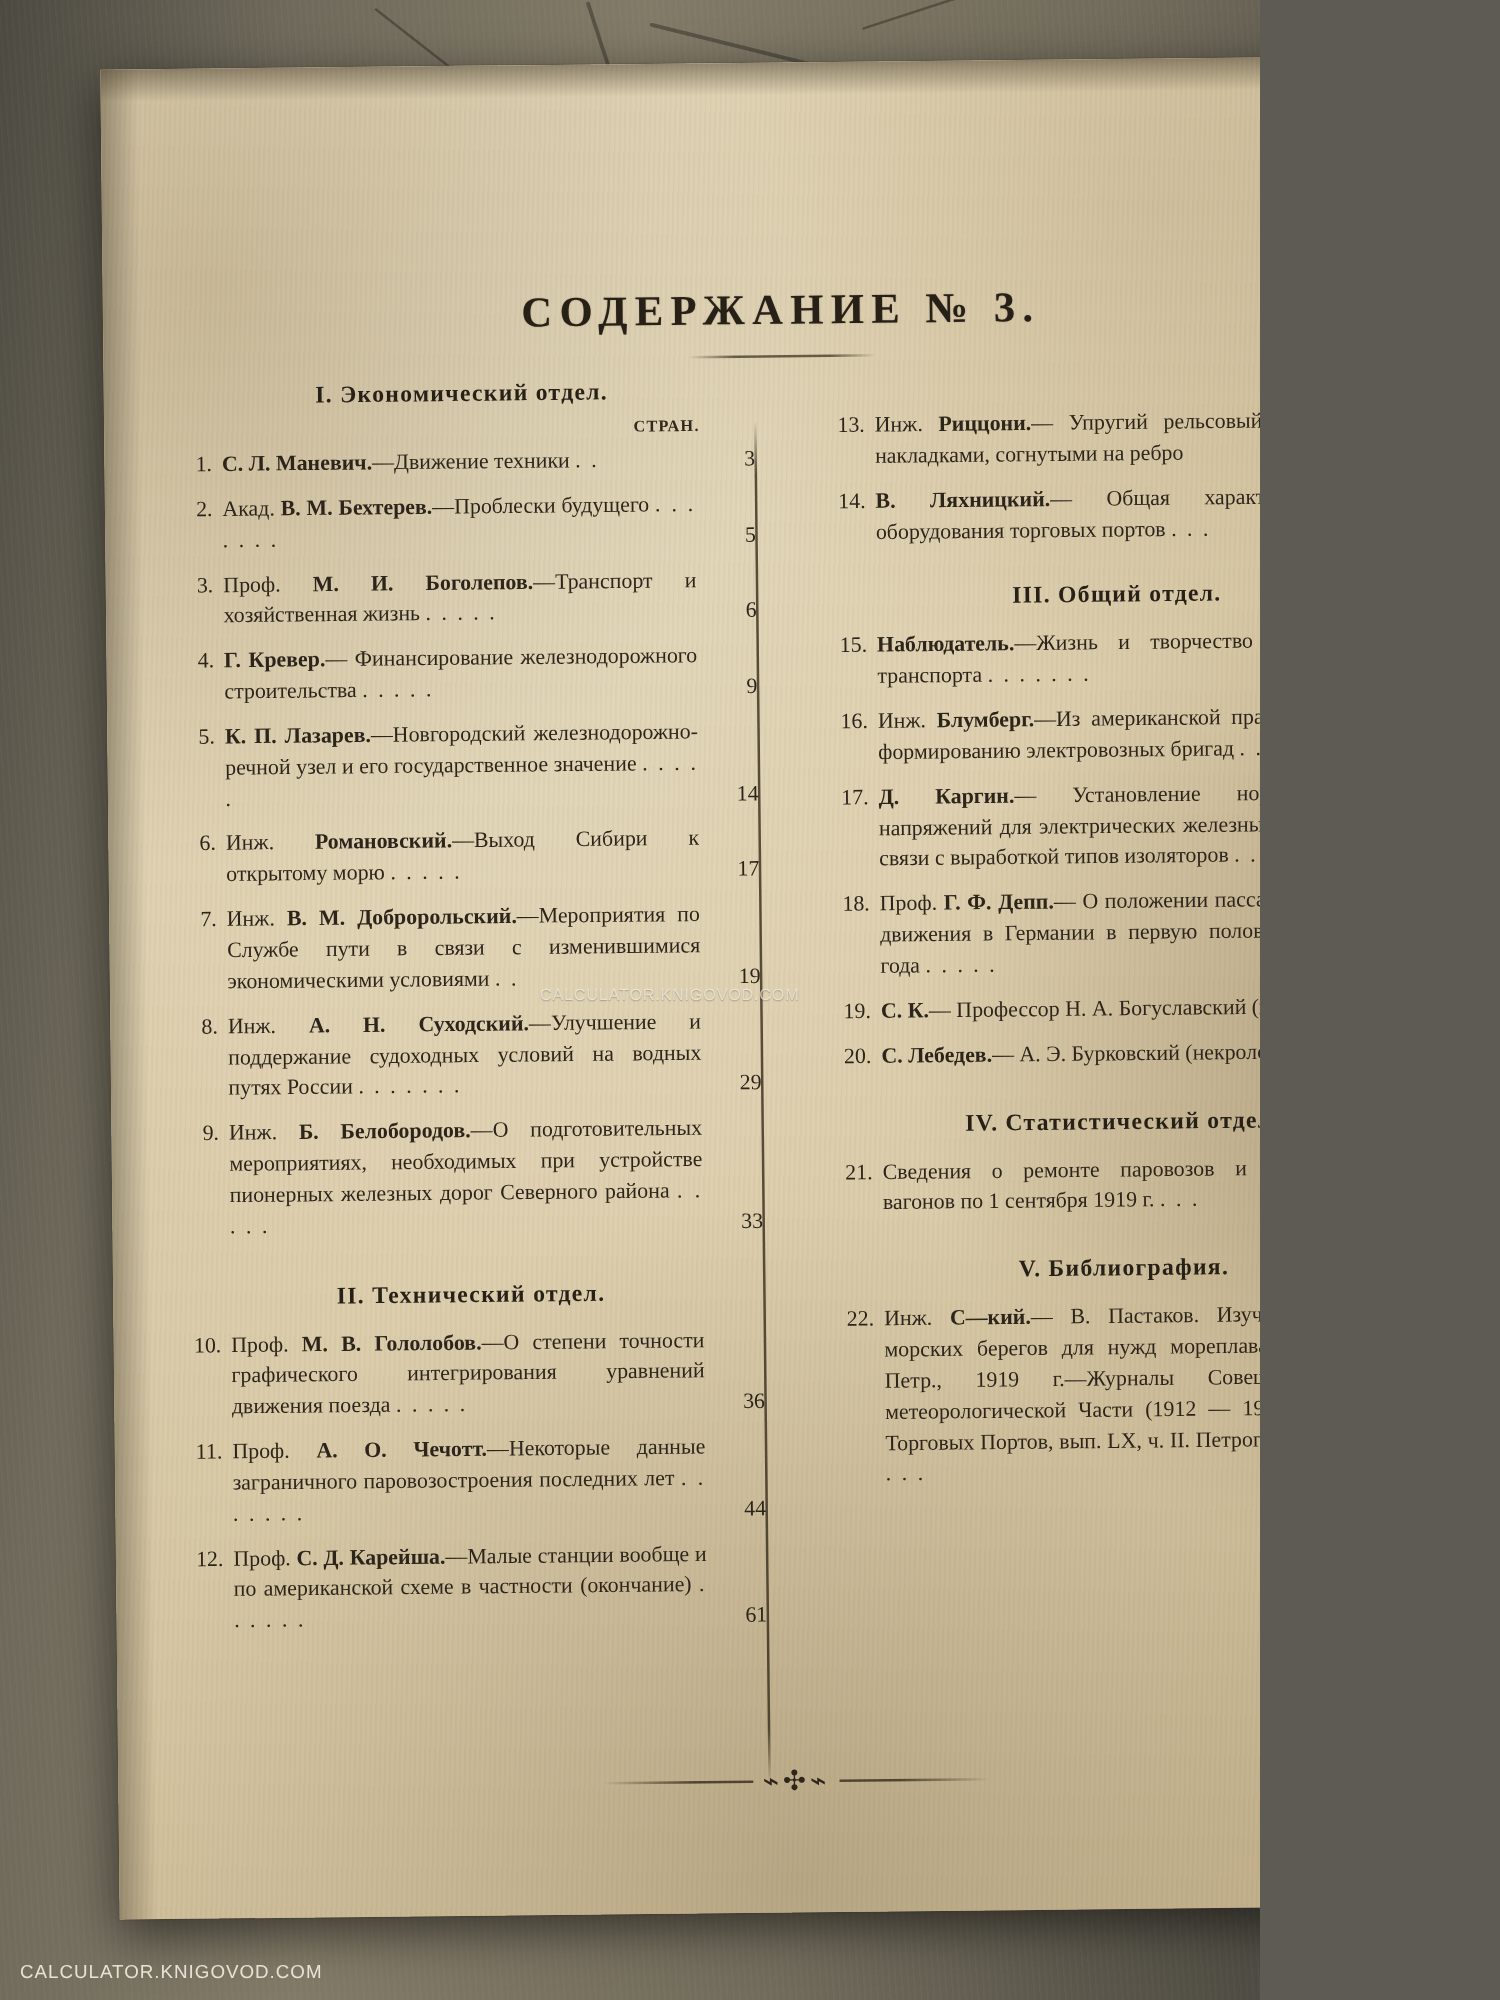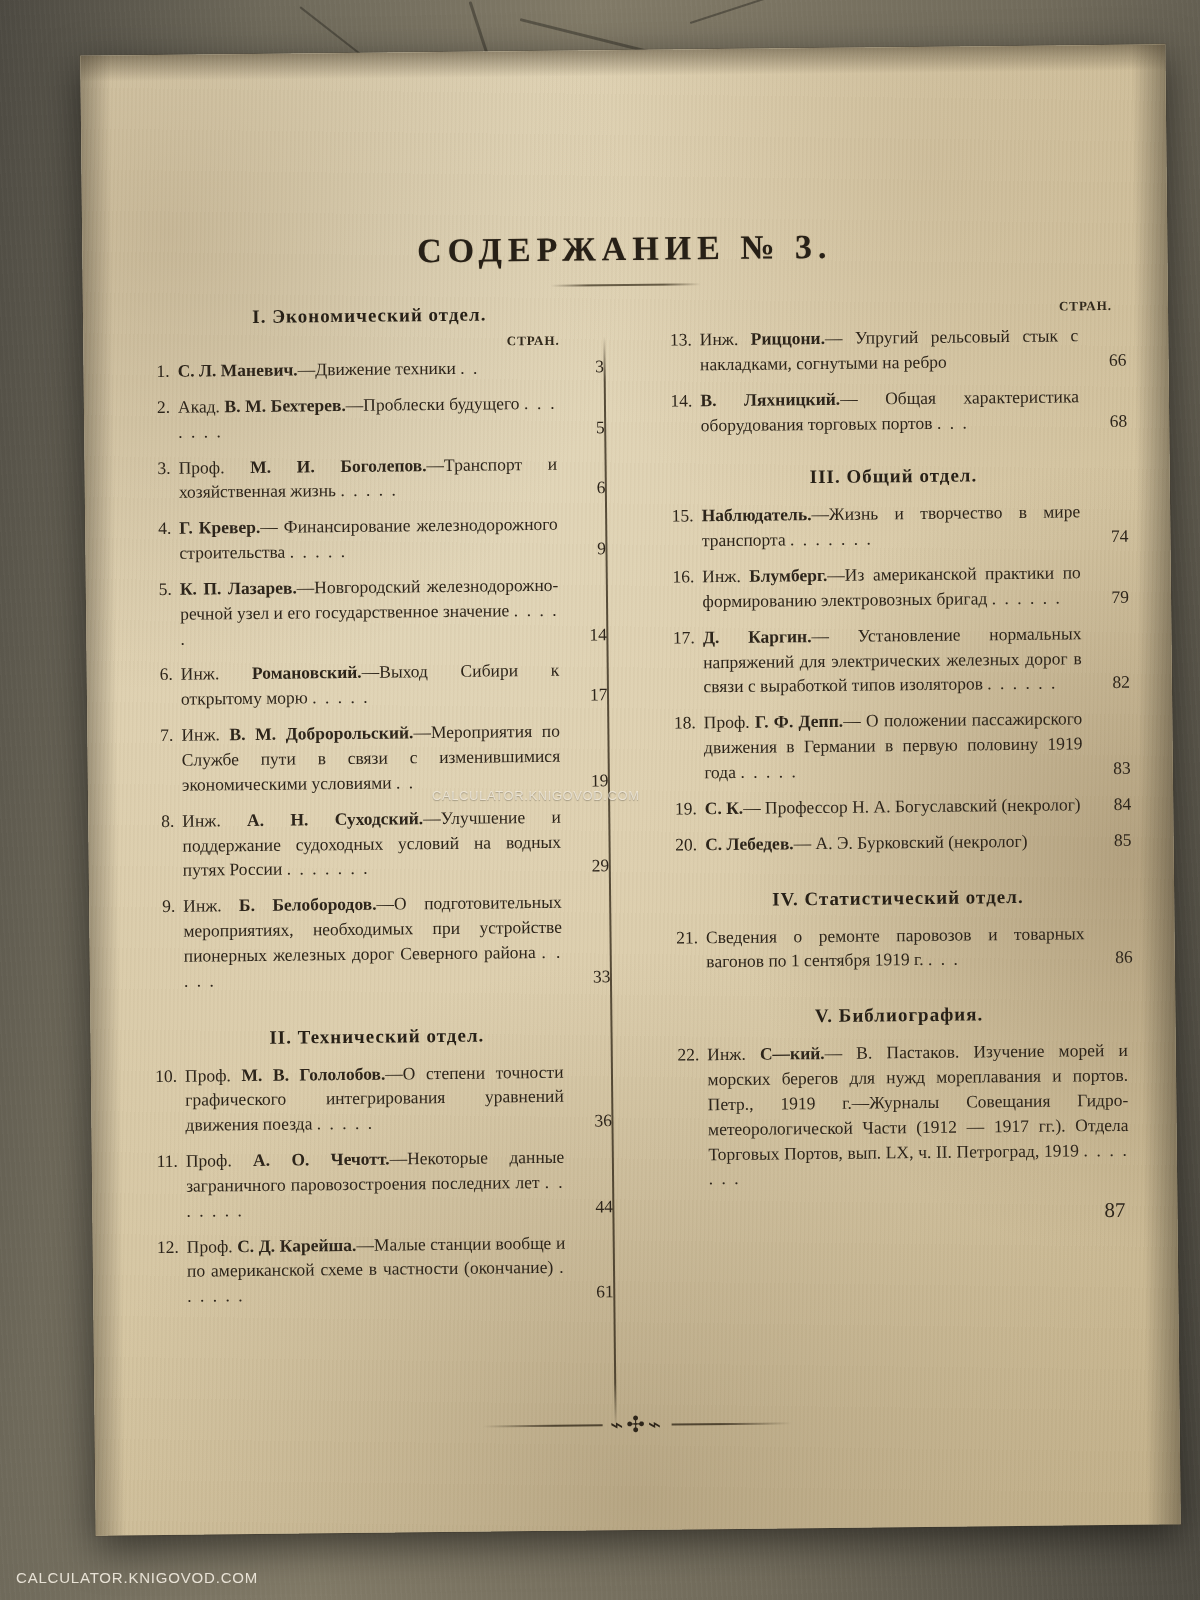--- a/index.html
+++ b/index.html
@@ -2,21 +2,21 @@
 <html><head>
 <meta charset="utf-8">
 <style>
   html, body {
     margin: 0;
     padding: 0;
     background: #5d5b54;
   }
   #page {
     position: relative;
-    width: 1200px;
+    width: 1008px;
     height: 1600px;
     overflow: hidden;
     font-family: "Liberation Serif", serif;
     background:
       radial-gradient(circle at 12% 5%, rgba(120,112,96,0.55), rgba(120,112,96,0) 45%),
       radial-gradient(circle at 88% 3%, rgba(90,86,74,0.6), rgba(90,86,74,0) 40%),
       linear-gradient(135deg, #6e6a5c 0%, #7b7566 30%, #6a6557 100%);
   }
   
   .backdrop {

